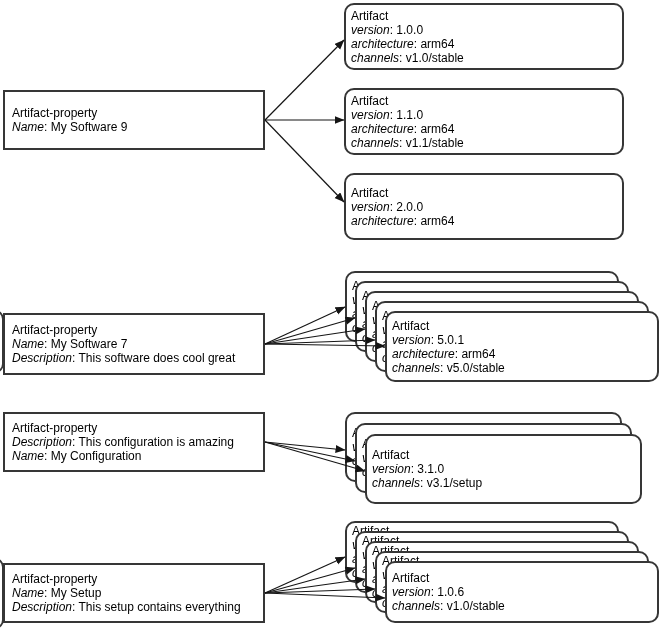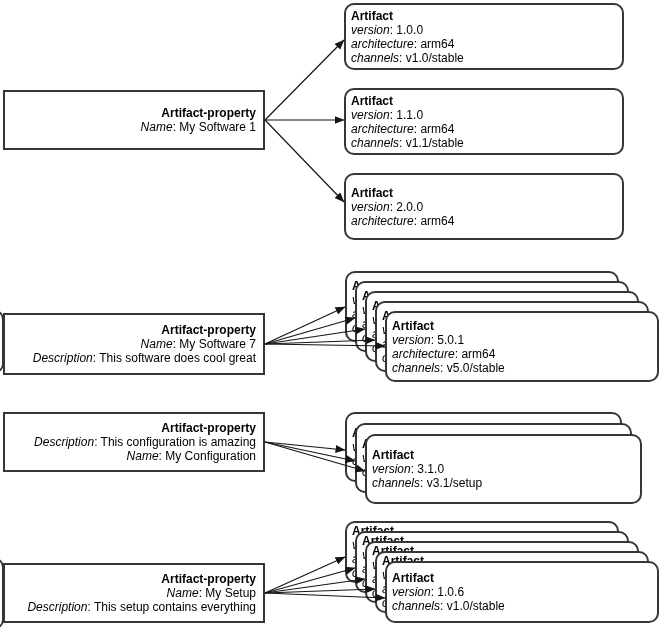--- a/index.html
+++ b/index.html
@@ -6,41 +6,41 @@
   #stage{
     position:relative;width:662px;height:632px;background:#fff;overflow:hidden;
     font-family:"Liberation Sans",sans-serif;font-size:12px;color:#000;
   }
   #boxes{position:absolute;left:0;top:0;width:662px;height:632px;}
   .pbox,.abox{
     position:absolute;background:#fff;box-sizing:border-box;
     display:flex;flex-direction:column;justify-content:center;
     line-height:14px;white-space:nowrap;overflow:hidden;
   }
-  .pbox{border:2px solid var(--border,#363636);padding:2px 7px;align-items:flex-end;}
+  .pbox{border:2px solid var(--border,#363636);padding:2px 7px;}
   .abox{border:2px solid var(--border,#363636);border-radius:10px;padding:2px 6px 2px 5px;}
   .edgebox{
     position:absolute;background:#fff;box-sizing:border-box;
     border:2px solid var(--border,#363636);border-radius:9px;
   }
-  .title{font-weight:bold;}
+  .title{font-weight:normal;}
   .lbl{font-style:italic;}
   .val::before{content:": ";}
   #arrows{position:absolute;left:0;top:0;pointer-events:none;}
 </style>
 </head>
 <body>
 
 <div id="stage">
   <div id="boxes">
       <div class="edgebox" style="left: -26px; top: 310px; width: 30px; height: 63px;"></div>
       <div class="edgebox" style="left: -26px; top: 558px; width: 30px; height: 71px;"></div>
       <div class="pbox" style="left: 3px; top: 90px; width: 262px; height: 60px;">
         <div class="title">Artifact-property</div>
-        <div class="line"><span class="lbl">Name</span><span class="val">My Software 1</span></div>
+        <div class="line"><span class="lbl">Name</span><span class="val">My Software 9</span></div>
       </div>
       <div class="abox" style="left: 344px; top: 3px; width: 280px; height: 67px;">
         <div class="title">Artifact</div>
         <div class="line"><span class="lbl">version</span><span class="val">1.0.0</span></div>
         <div class="line"><span class="lbl">architecture</span><span class="val">arm64</span></div>
         <div class="line"><span class="lbl">channels</span><span class="val">v1.0/stable</span></div>
       </div>
       <div class="abox" style="left: 344px; top: 88px; width: 280px; height: 67px;">
         <div class="title">Artifact</div>
         <div class="line"><span class="lbl">version</span><span class="val">1.1.0</span></div>

